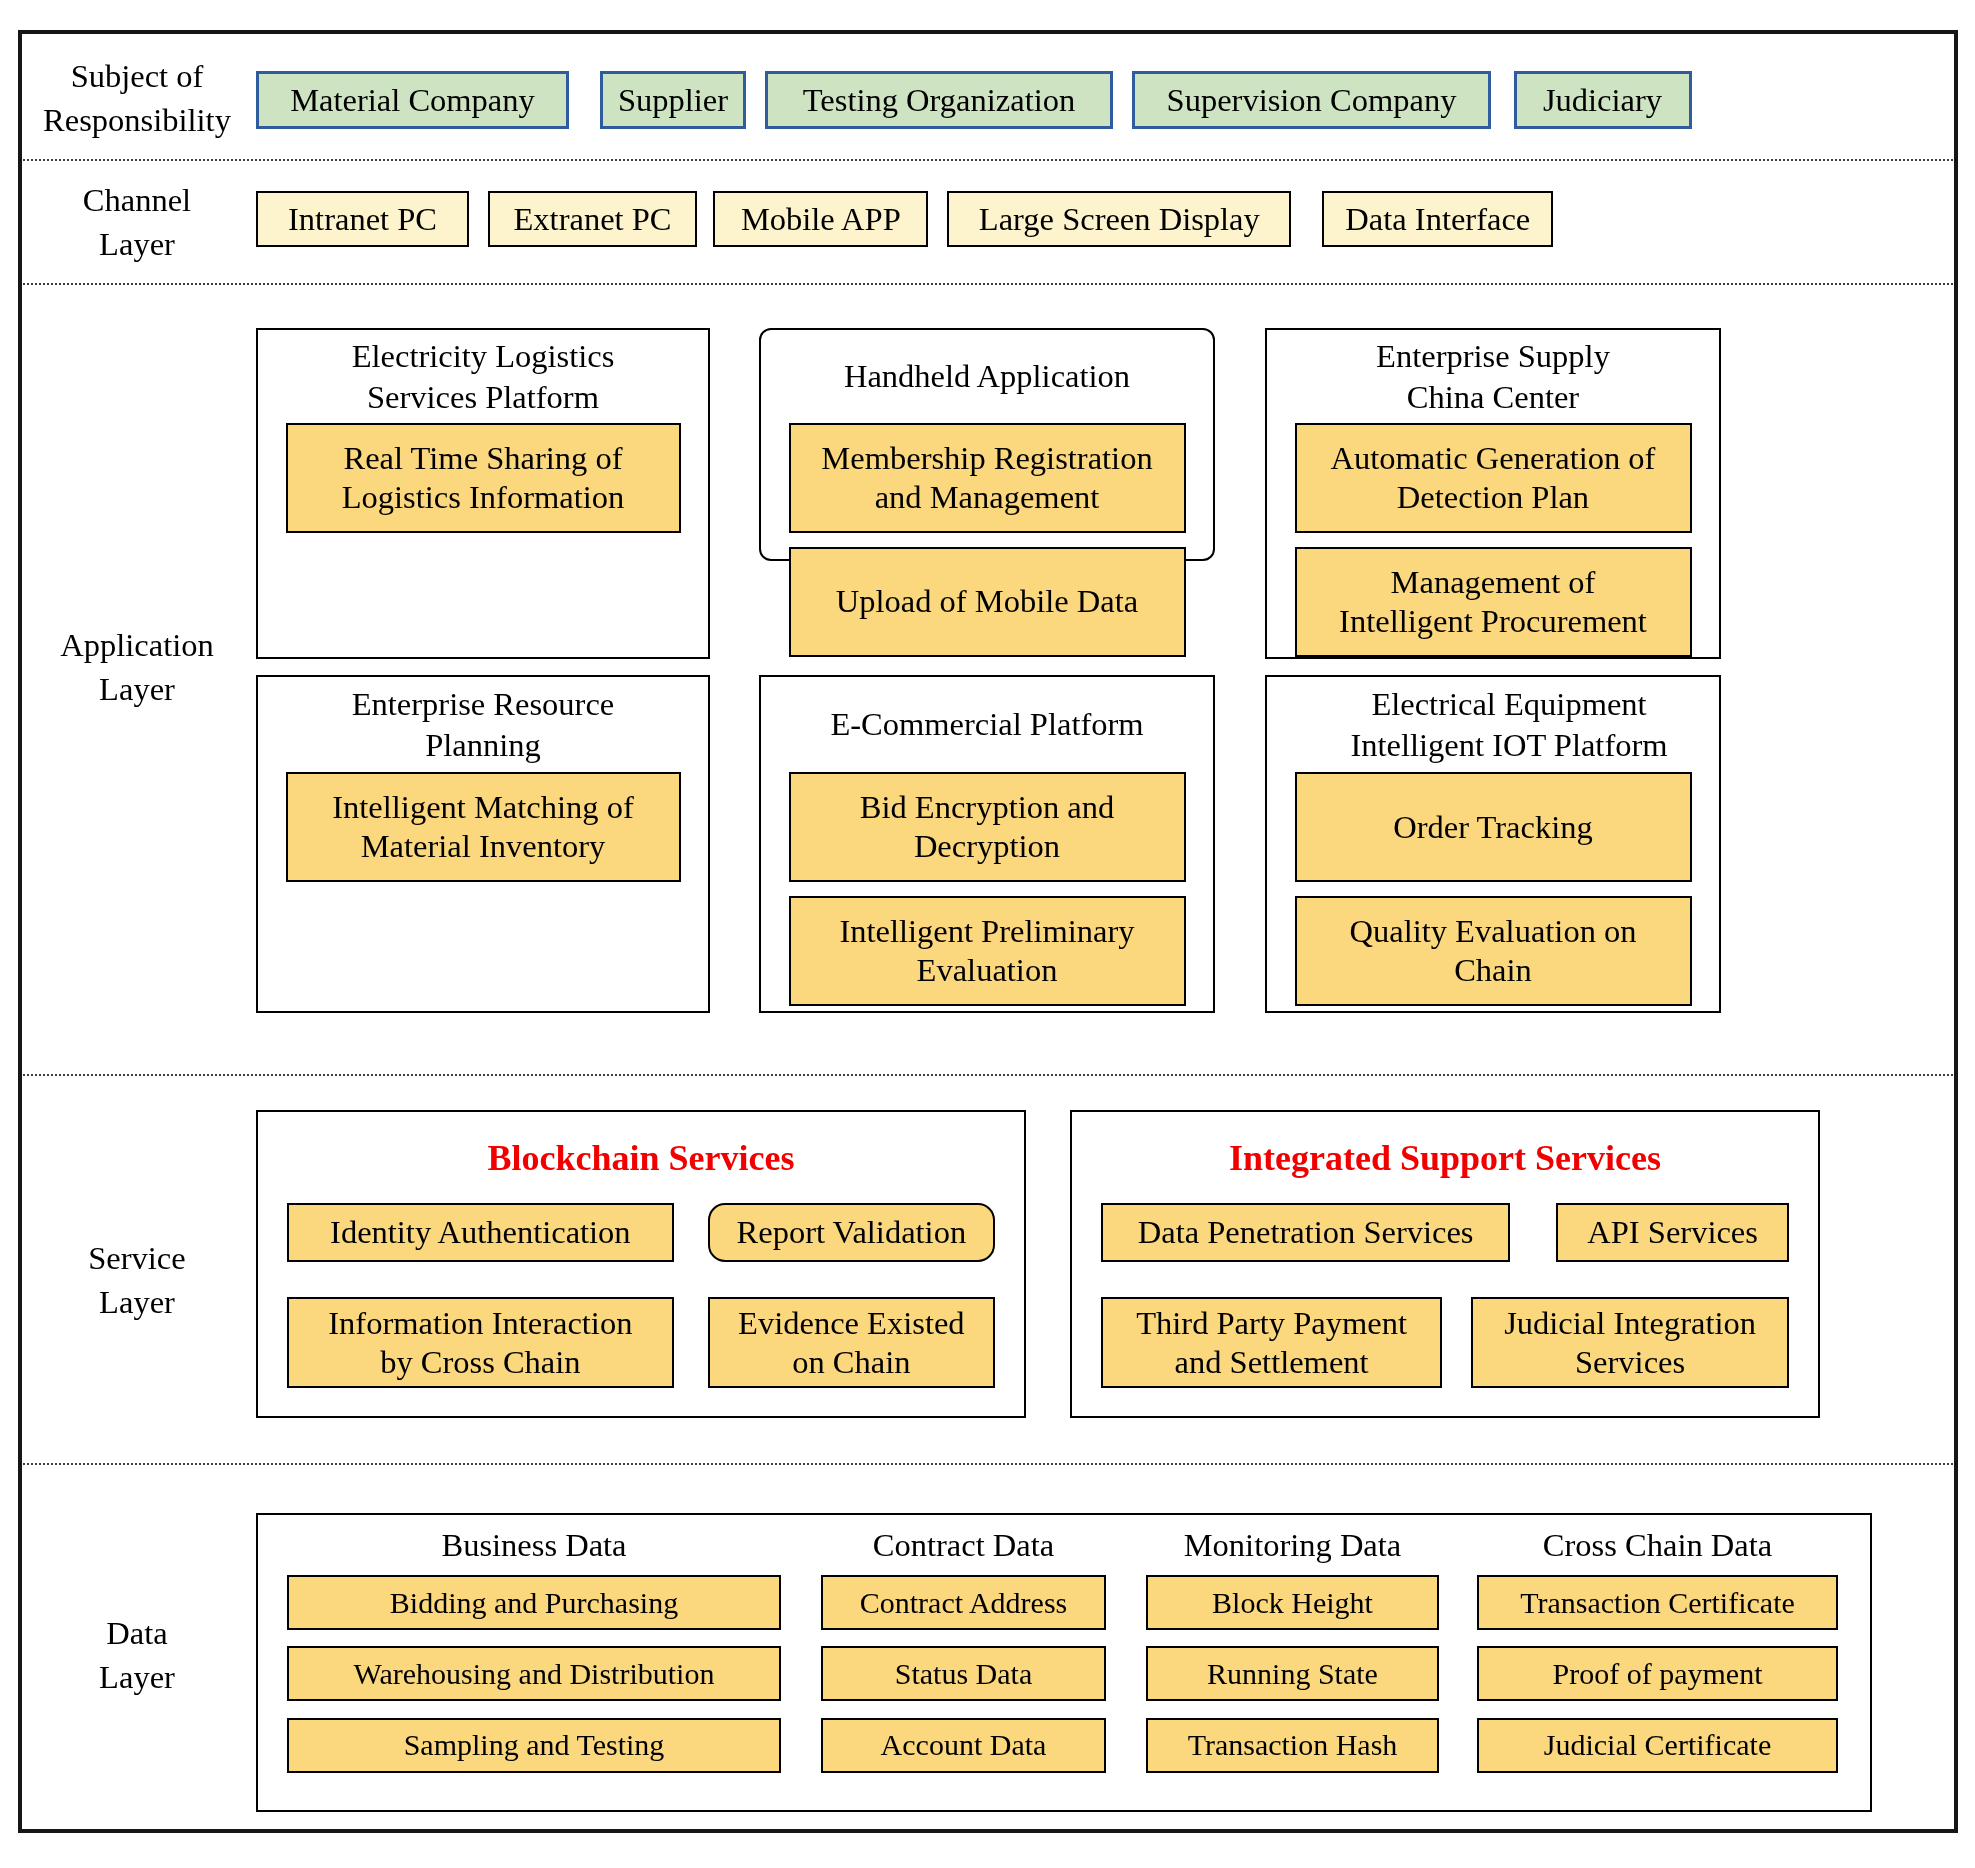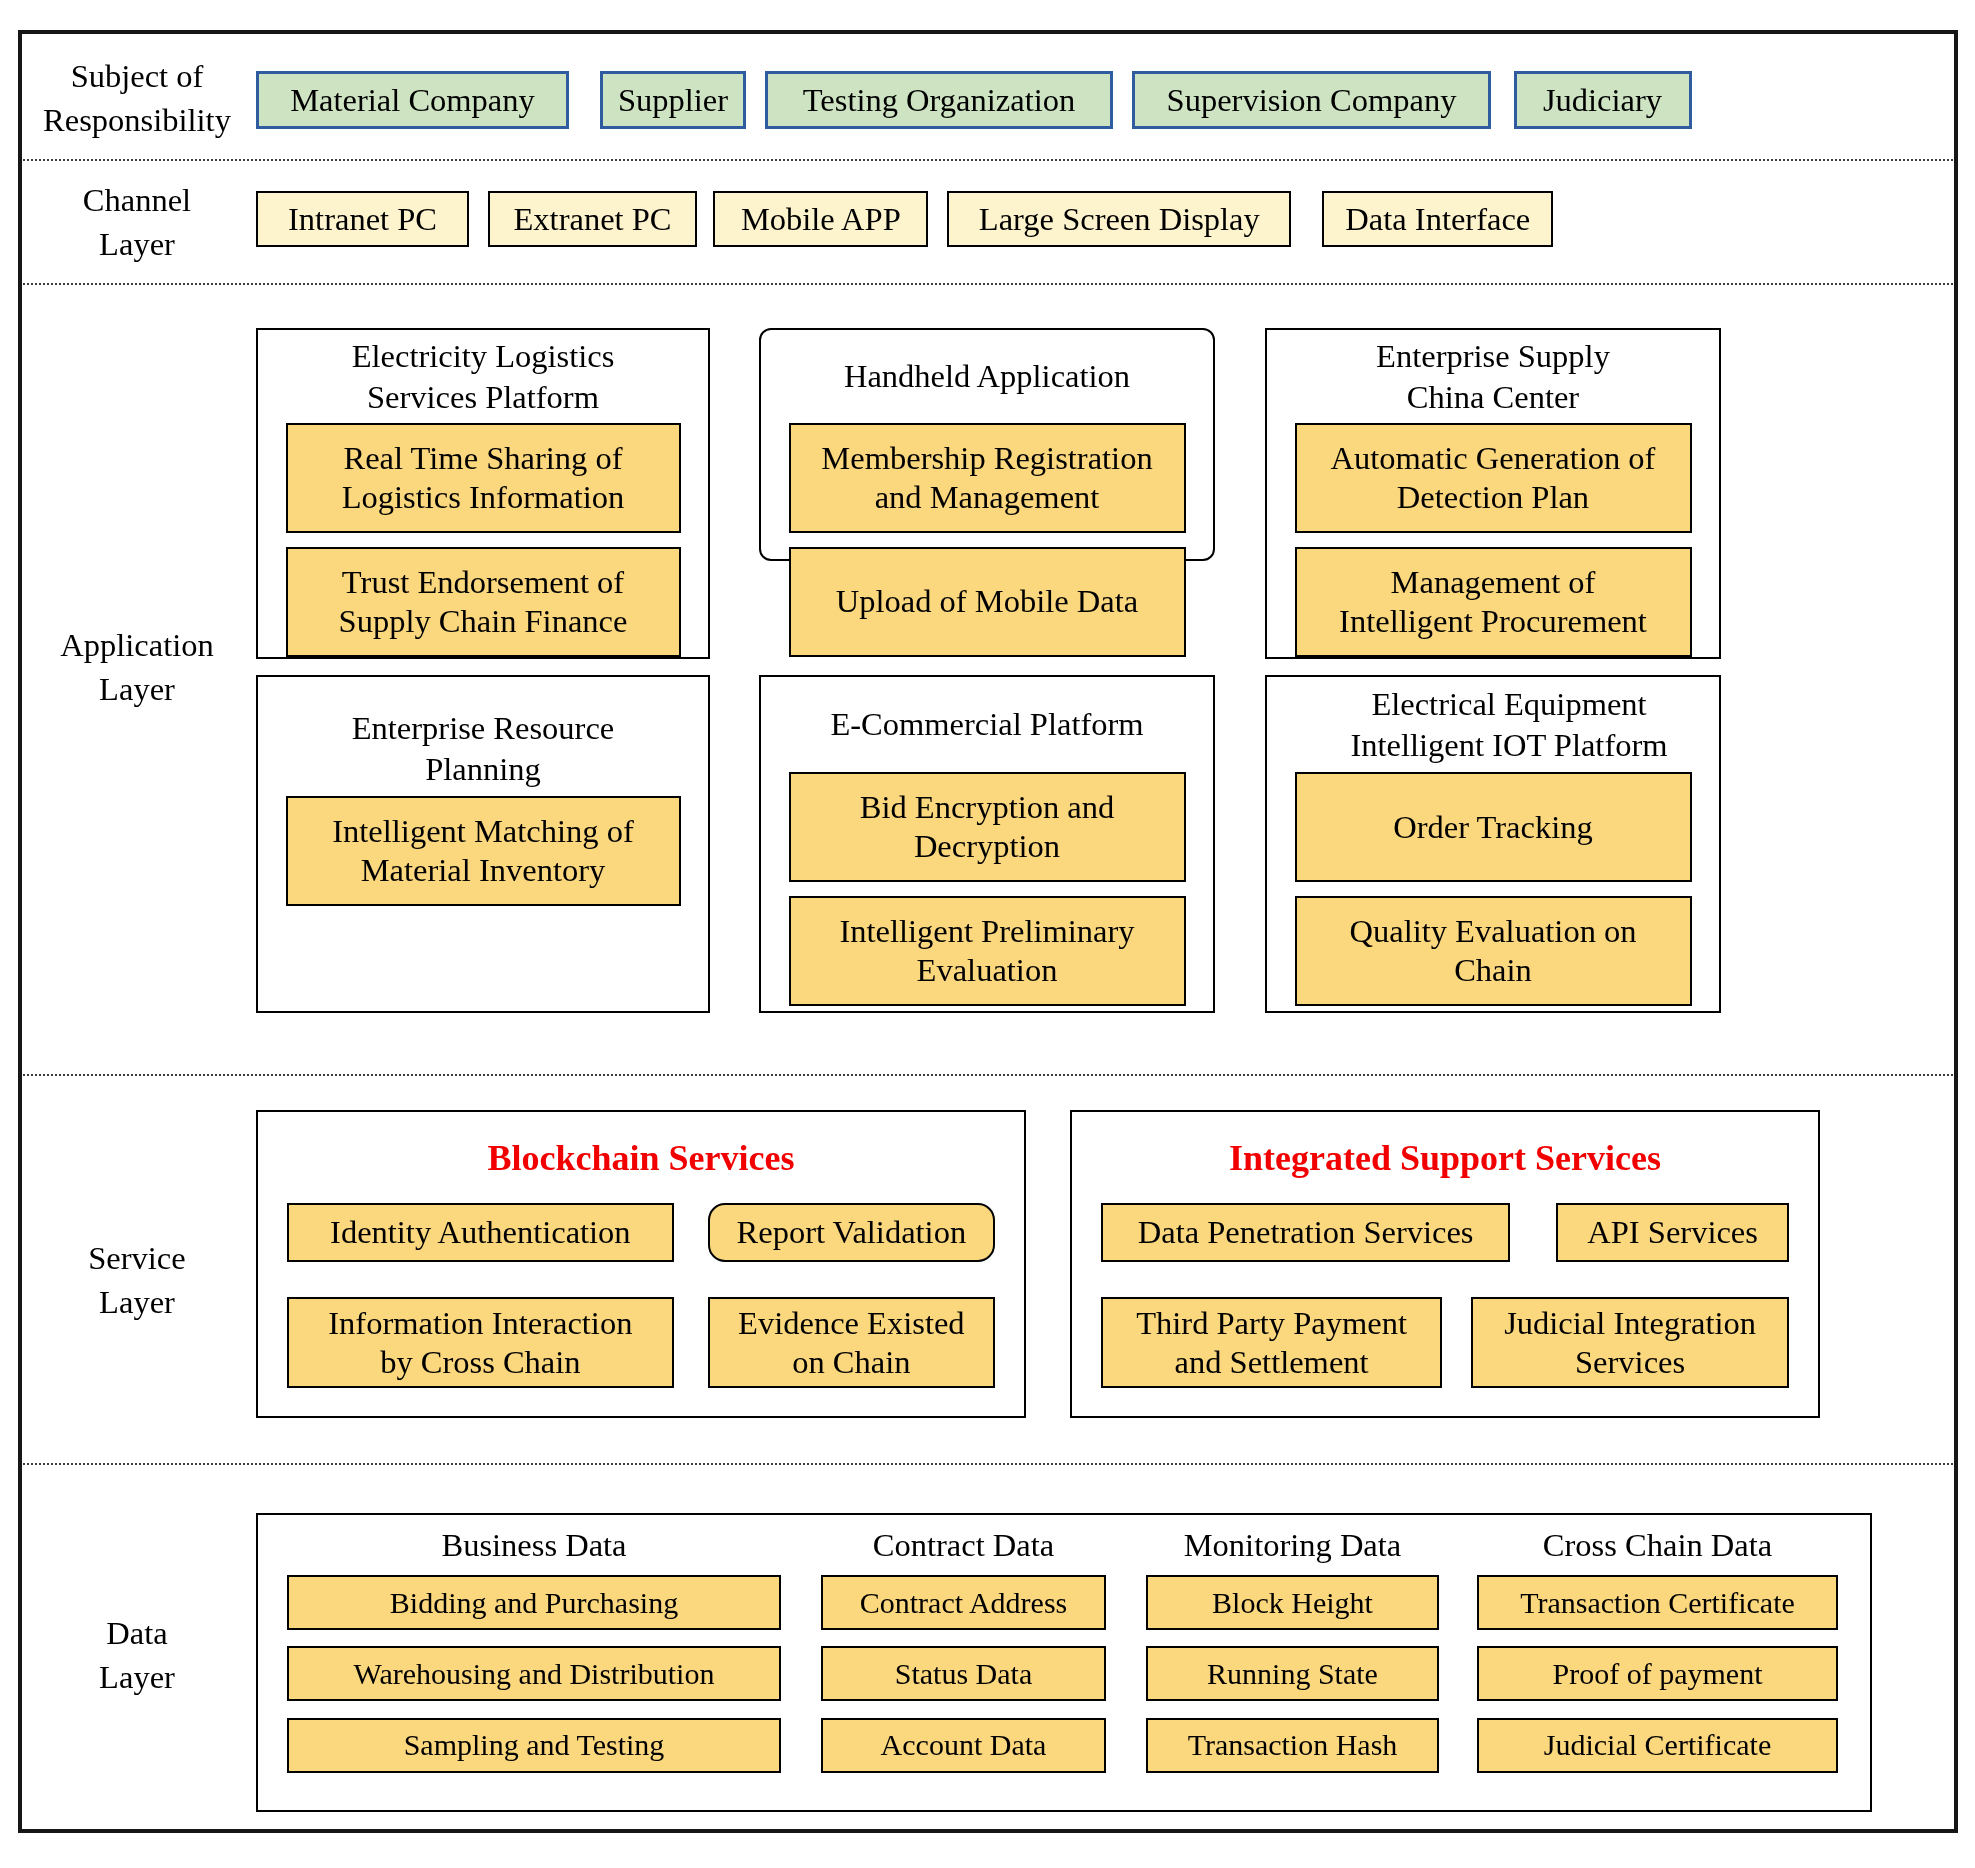--- a/index.html
+++ b/index.html
@@ -63,42 +63,40 @@
     <div class="cell pale-box" style="width:215px;margin-right:19px;">Mobile APP</div>
     <div class="cell pale-box" style="width:344px;margin-right:31px;">Large Screen Display</div>
     <div class="cell pale-box" style="width:231px;">Data Interface</div>
   </div>
 
   <div class="abs container-box" style="left:256px;top:328px;width:454px;height:331px;">
     <div class="app-title pre" style="height:93px;">Electricity Logistics
 Services Platform</div>
     <div class="cell orange-box feature pre">Real Time Sharing of
 Logistics Information</div>
-    <div class="cell orange-box feature pre">Trust Endorsement of
-Supply Chain Finance</div>
   </div>
 
   <div class="abs container-box" style="left:759px;top:328px;width:456px;height:233px;border-radius:12px;">
     <div class="app-title pre" style="height:93px;">Handheld Application</div>
     <div class="cell orange-box feature pre">Membership Registration
 and Management</div>
     <div class="cell orange-box feature pre">Upload of Mobile Data</div>
   </div>
 
   <div class="abs container-box" style="left:1265px;top:328px;width:456px;height:331px;">
     <div class="app-title pre" style="height:93px;">Enterprise Supply
 China Center</div>
     <div class="cell orange-box feature pre">Automatic Generation of
 Detection Plan</div>
     <div class="cell orange-box feature pre">Management of
 Intelligent Procurement</div>
   </div>
 
   <div class="abs container-box" style="left:256px;top:675px;width:454px;height:338px;">
-    <div class="app-title pre" style="height:95px;margin-top:24px;">Enterprise Resource
+    <div class="app-title pre" style="height:95px;">Enterprise Resource
 Planning</div>
     <div class="cell orange-box feature pre">Intelligent Matching of
 Material Inventory</div>
   </div>
 
   <div class="abs container-box" style="left:759px;top:675px;width:456px;height:338px;">
     <div class="app-title pre" style="height:95px;border-radius:31px;">E-Commercial Platform</div>
     <div class="cell orange-box feature pre">Bid Encryption and
 Decryption</div>
     <div class="cell orange-box feature pre">Intelligent Preliminary

